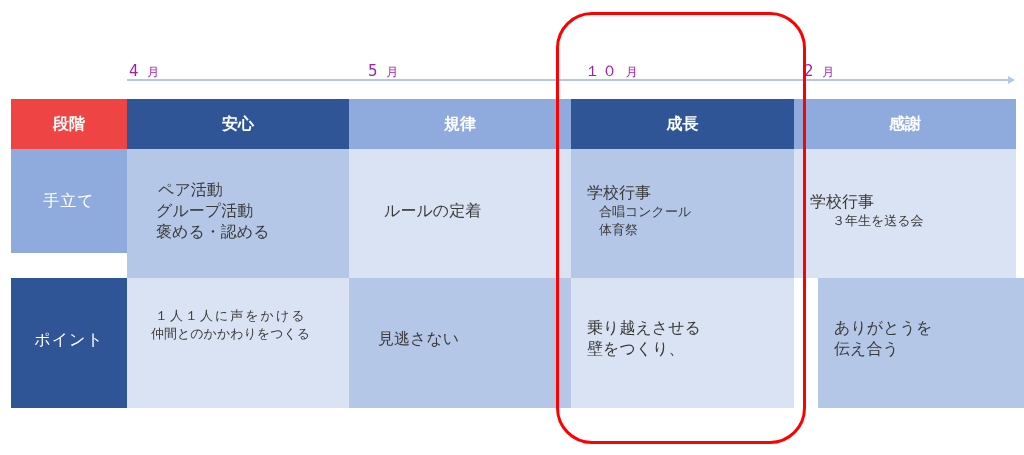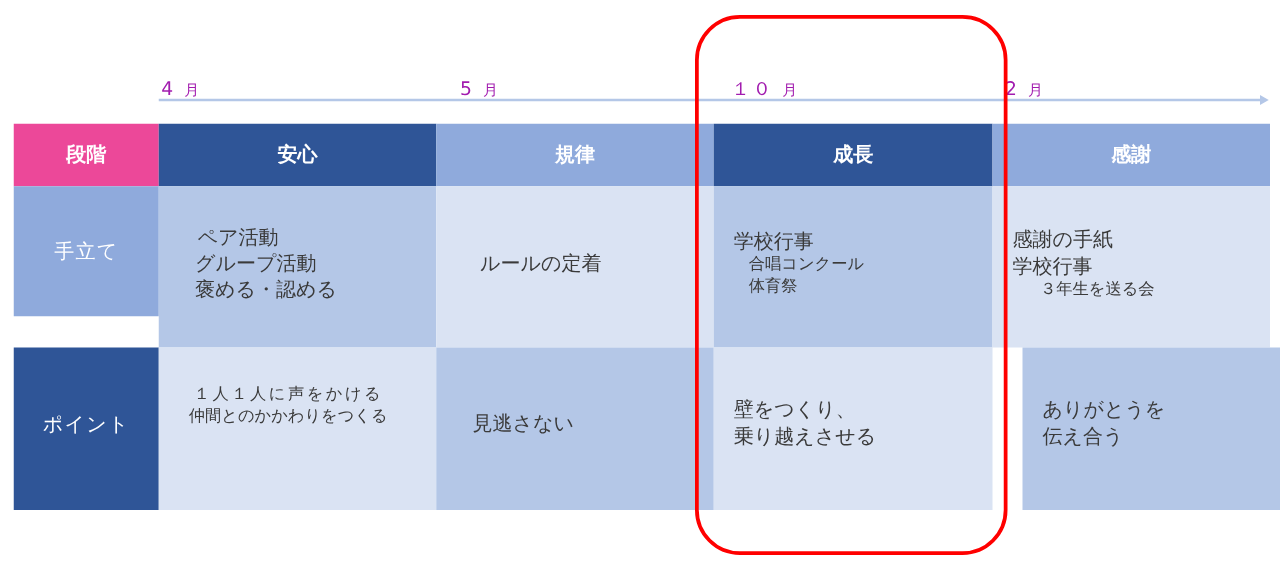--- a/index.html
+++ b/index.html
@@ -98,21 +98,21 @@
   <div class="month-label" style="left:804px;">
     <span>2</span>
     <span class="unit">月</span>
   </div>
   <div class="timeline-line"></div>
   <div class="timeline-arrow"></div>
 </div>
 
 <div>
 
-  <div class="cell hdr" style="left:11px;top:99px;width:116px;height:50px;background:#ec4899;">
+  <div class="cell hdr" style="left:11px;top:99px;width:116px;height:50px;background:#ef4444;">
     <span>段階</span>
   </div>
   <div class="cell hdr" style="left:127px;top:99px;width:222px;height:50px;background:#2f5597;">
     <span>安心</span>
   </div>
   <div class="cell hdr" style="left:349px;top:99px;width:222px;height:50px;background:#8faadc;">
     <span>規律</span>
   </div>
   <div class="cell hdr" style="left:571px;top:99px;width:223px;height:50px;background:#2f5597;">
     <span>成長</span>
@@ -136,42 +136,41 @@
   </div>
   <div class="cell body-cell" style="left:571px;top:149px;width:223px;height:129px;background:#b4c7e7;padding-left:16px;padding-bottom:6px;">
     <div class="lines">
       <span>学校行事</span>
       <span class="sub" style="padding-left:12px;"> 合唱コンクール</span>
       <span class="sub" style="padding-left:12px;"> 体育祭</span>
     </div>
   </div>
   <div class="cell body-cell" style="left:794px;top:149px;width:222px;height:129px;background:#dae3f3;padding-left:16px;padding-bottom:6px;">
     <div class="lines">
-      <span>感謝の手紙</span>
       <span>学校行事</span>
       <span class="sub" style="padding-left:22px;">  ３年生を送る会</span>
     </div>
   </div>
 
   <div class="cell rowhead" style="left:11px;top:278px;width:116px;height:130px;background:#2f5597;padding-bottom:6px;">
     <span>ポイント</span>
   </div>
   <div class="cell body-cell" style="left:127px;top:278px;width:222px;height:130px;background:#dae3f3;padding-left:24px;padding-bottom:36px;">
     <div class="lines">
       <span class="small" style="padding-left:4px;letter-spacing:2px;">１人１人に声をかける</span>
       <span class="small">仲間とのかかわりをつくる</span>
     </div>
   </div>
   <div class="cell body-cell" style="left:349px;top:278px;width:222px;height:130px;background:#b4c7e7;padding-left:29px;padding-bottom:10px;">
     <span>見逃さない</span>
   </div>
   <div class="cell body-cell" style="left:571px;top:278px;width:223px;height:130px;background:#dae3f3;padding-left:16px;padding-bottom:10px;">
     <div class="lines">
+      <span>乗り越えさせる</span>
       <span>壁をつくり、</span>
-      <span>乗り越えさせる</span>
     </div>
   </div>
   <div class="cell body-cell" style="left:794px;top:278px;width:222px;height:130px;background:#b4c7e7;padding-left:16px;padding-bottom:10px;margin-left:24px;">
     <div class="lines">
       <span>ありがとうを</span>
       <span>伝え合う</span>
     </div>
   </div>
 </div>
 

